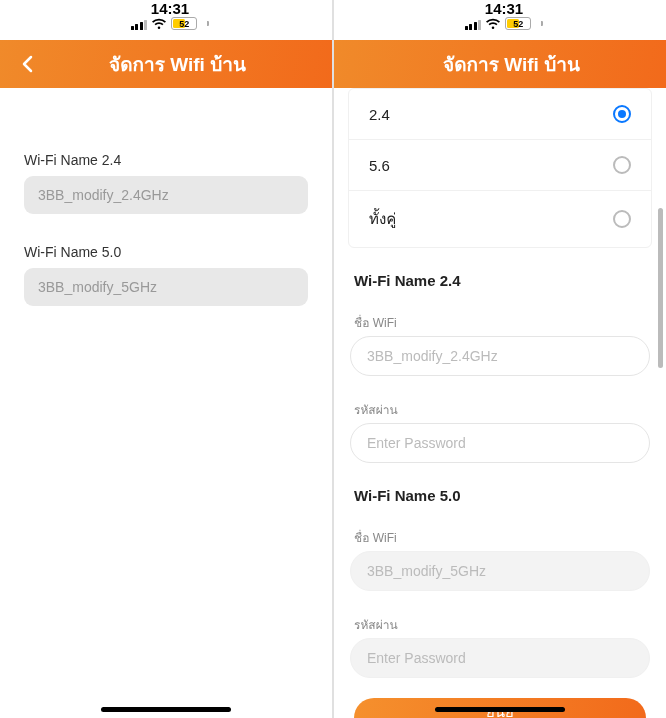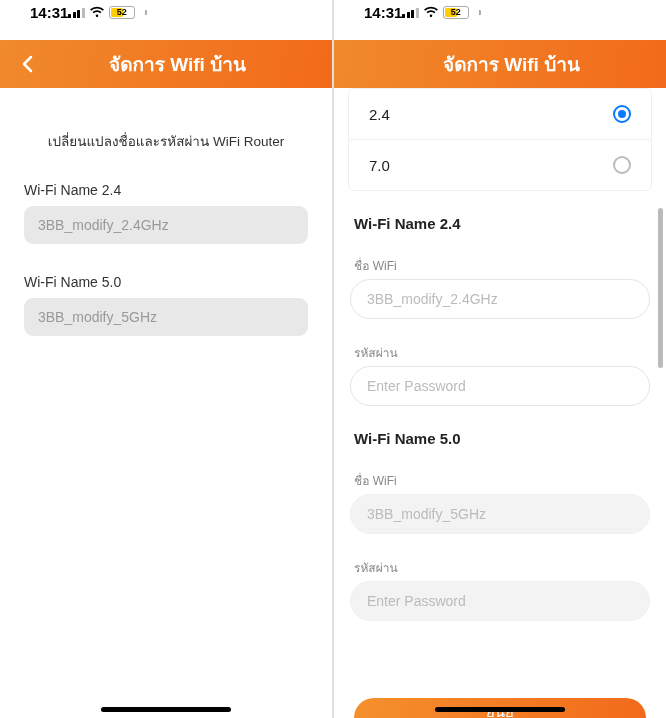--- a/index.html
+++ b/index.html
@@ -1,19 +1,19 @@
 <!DOCTYPE html>
 <html><head>
 <meta charset="utf-8">
 <style>
   * { box-sizing: border-box; margin: 0; padding: 0; font-family: -apple-system, "Helvetica Neue", Arial, sans-serif; }
   body { background: #e0e0e0; display: flex; gap: 2px; }
   .phone { width: 333px; height: 718px; background: #fff; position: relative; overflow: hidden; }
 
-  .status-bar { height: 40px; display: flex; align-items: center; padding: 0 22px 16px 30px; font-weight: 600; font-size: 15px; color: #000; }
+  .status-bar { height: 40px; display: flex; justify-content: space-between; align-items: center; padding: 0 22px 16px 30px; font-weight: 600; font-size: 15px; color: #000; flex-direction: column; }
   .status-right { display: flex; align-items: center; gap: 4px; }
   .bars { display:flex; align-items:flex-end; gap:1.5px; height:12px; }
   .bars span { width:3px; background:#000; border-radius:0.5px; }
   .bars span:nth-child(1){height:4px;}
   .bars span:nth-child(2){height:6px;}
   .bars span:nth-child(3){height:8px;}
   .bars span:nth-child(4){height:10px; background:#bbb;}
   .wifi-ic svg { display:block; }
   .batt { display:flex; align-items:center; gap:10px; }
   .batt-box { width:26px; height:13px; border:1px solid #aaa; border-radius:3px; position:relative; display:flex; align-items:center; justify-content:center; font-size:9px; font-weight:700; }
@@ -82,21 +82,20 @@
   </div>
   <div class="header">
     <div class="back">
       <svg width="18" height="18" viewBox="0 0 18 18">
           <path d="M12 2L5 9l7 7" stroke="#fff" stroke-width="2.5" fill="none" stroke-linecap="round" stroke-linejoin="round"></path>
         </svg>
     </div>
     <div class="title">จัดการ Wifi บ้าน</div>
   </div>
   <div class="content-left">
-    <div class="sub">เปลี่ยนแปลงชื่อและรหัสผ่าน WiFi Router</div>
 
     <div class="label">Wi-Fi Name 2.4</div>
     <div class="field">3BB_modify_2.4GHz</div>
 
     <div class="label">Wi-Fi Name 5.0</div>
     <div class="field">3BB_modify_5GHz</div>
 
   </div>
   <div class="home-ind"></div>
 </div>
@@ -128,21 +127,25 @@
   <div class="header">
     <div class="title">จัดการ Wifi บ้าน</div>
   </div>
   <div class="content-right">
     <div class="panel">
       <div class="opt">
         <span>2.4</span>
         <span class="radio sel"></span>
       </div>
       <div class="opt">
-        <span>7.0</span>
+        <span>5.6</span>
+        <span class="radio"></span>
+      </div>
+      <div class="opt">
+        <span>ทั้งคู่</span>
         <span class="radio"></span>
       </div>
     </div>
 
     <div class="sec-title">Wi-Fi Name 2.4</div>
     <div class="sec-small">ชื่อ WiFi</div>
     <div class="rfield">3BB_modify_2.4GHz</div>
     <div class="sec-small">รหัสผ่าน</div>
     <div class="rfield">Enter Password</div>
 

